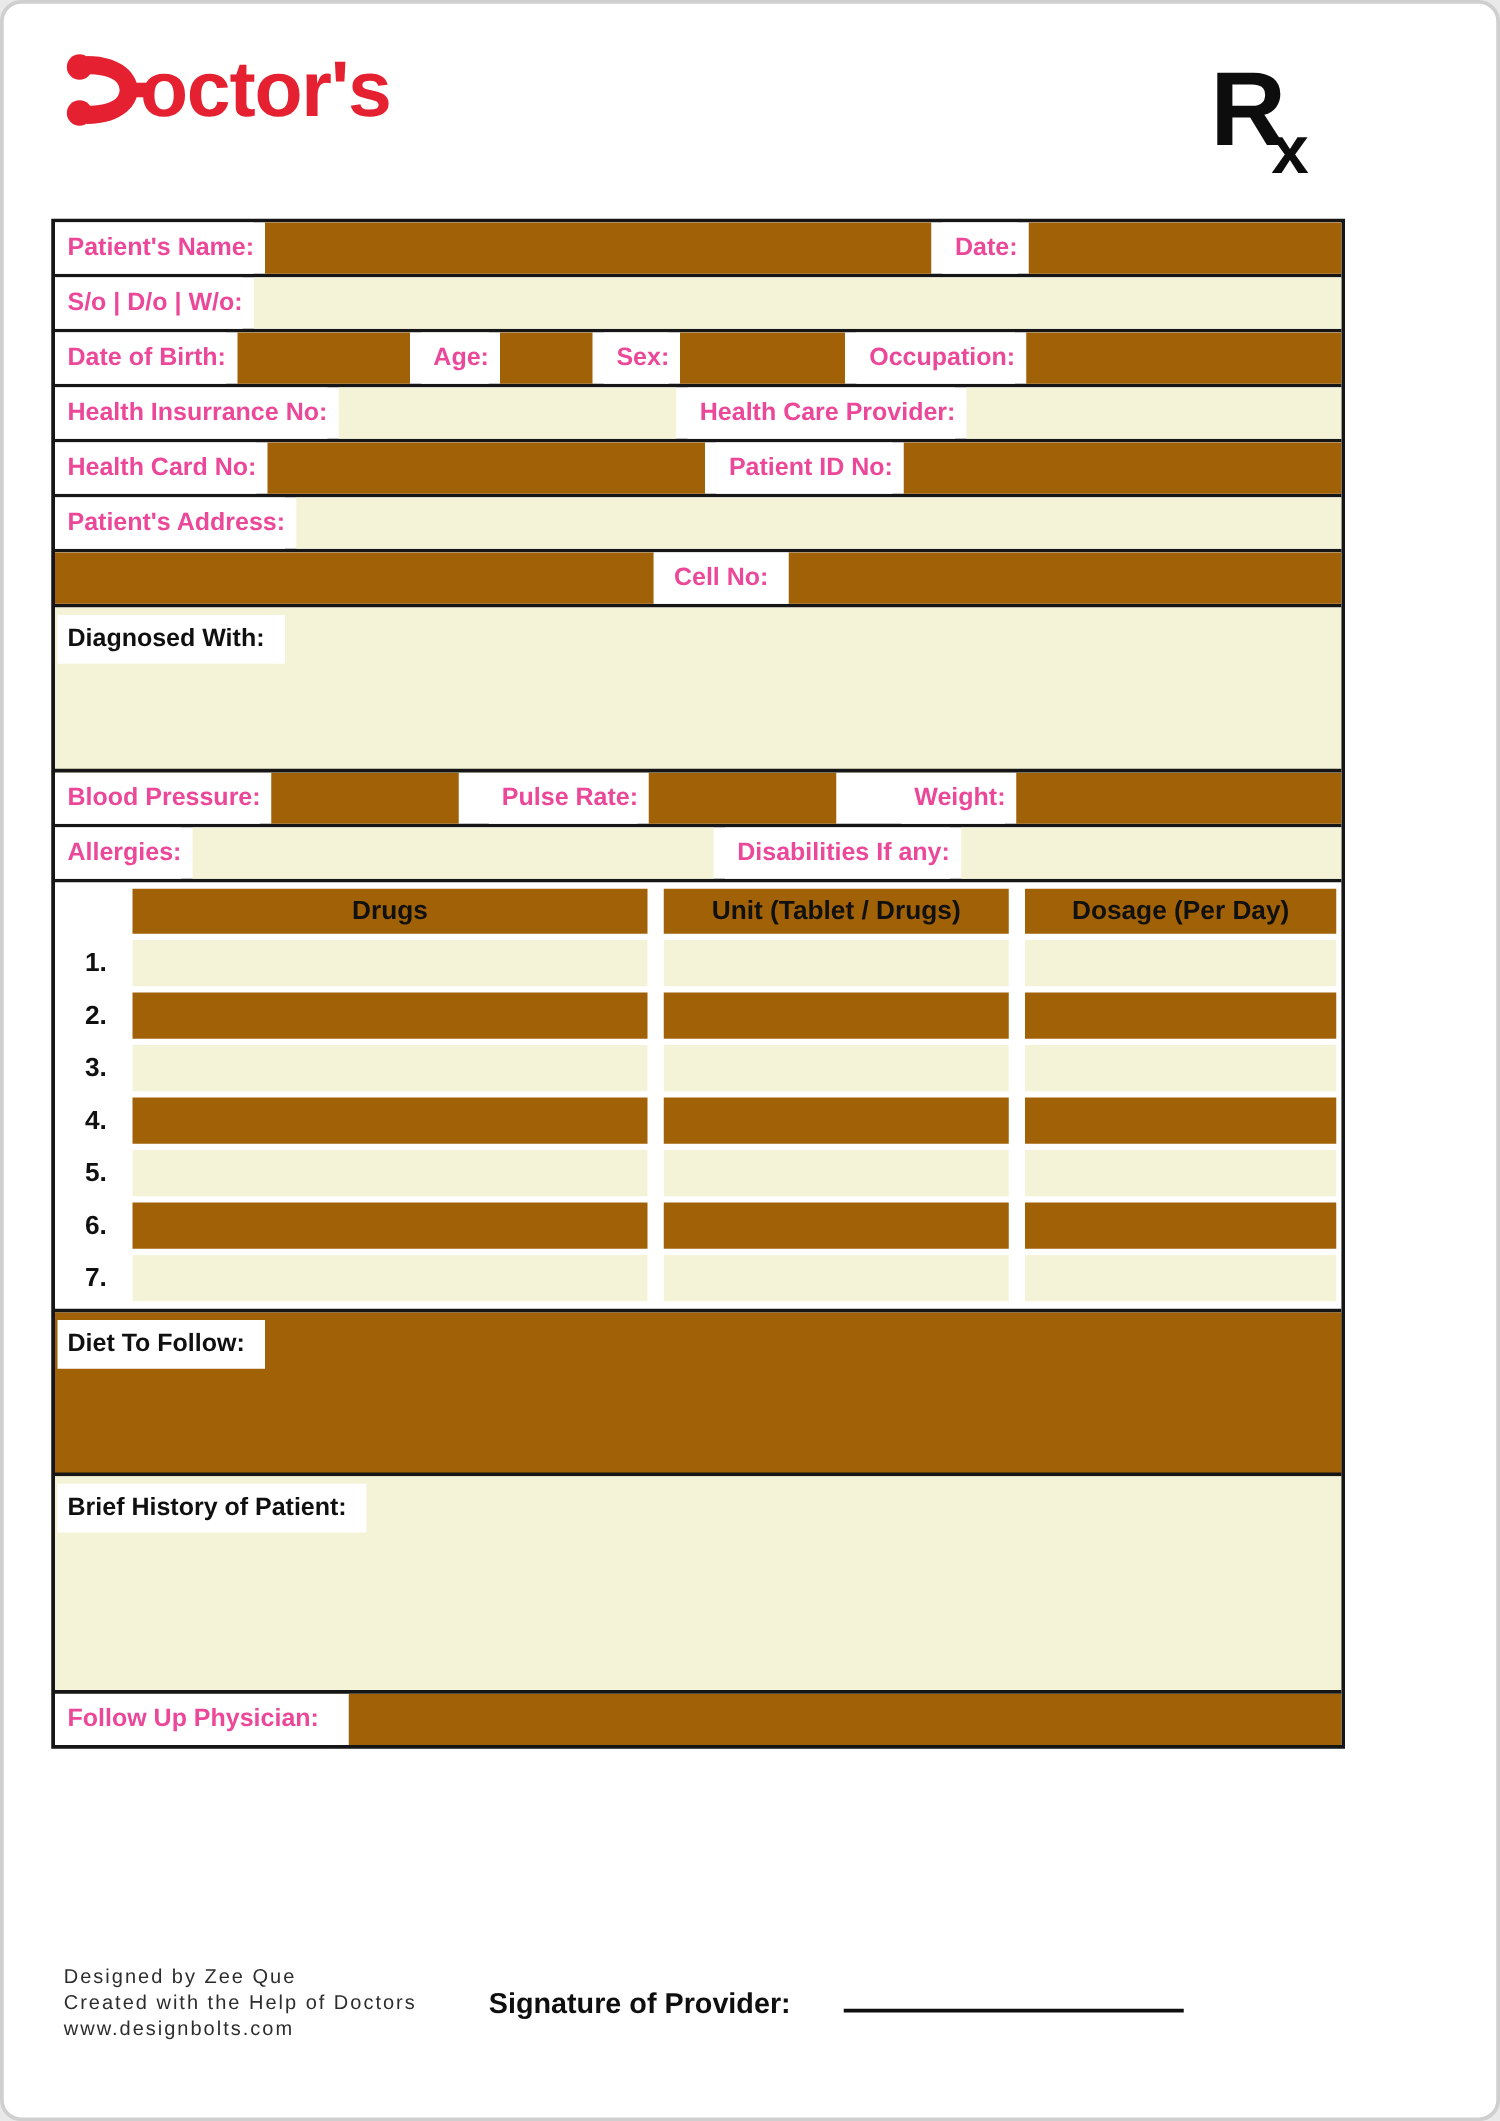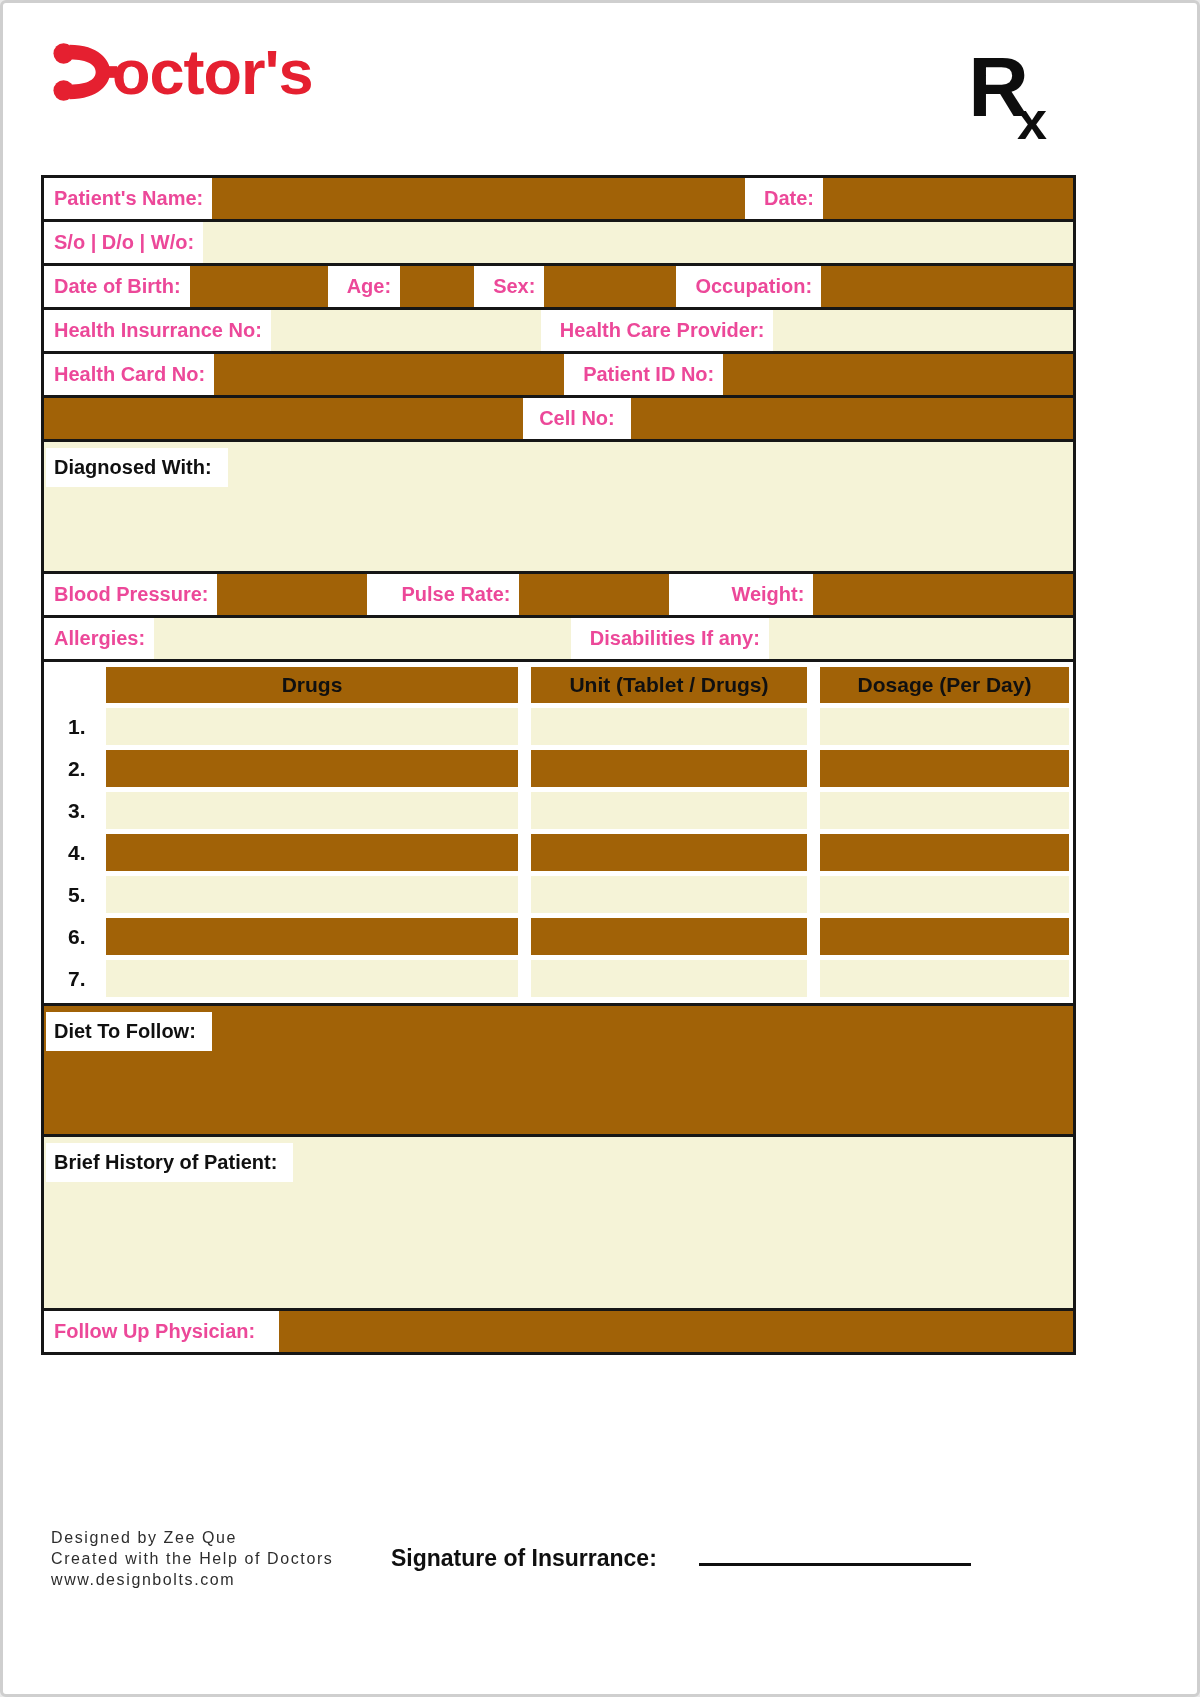--- a/index.html
+++ b/index.html
@@ -3,21 +3,21 @@
 <meta charset="utf-8">
 <style>
   * { box-sizing: border-box; margin: 0; padding: 0; }
   html,body { background:#e9e9e9; }
   body { font-family: "Liberation Sans", sans-serif; }
 
   .page {
     width: 1200px; height: 1697px;
     background: #ffffff;
     border: 3px solid #cfcfcf;
-    border-radius: 6px;
+    border-radius: 17px;
     position: relative;
     margin: 0 auto;
     overflow: hidden;
   }
 
   
   .header { display:flex; justify-content:space-between; margin: 36px 150px 0 48px; }
   .brand-line { display:flex; align-items:center; }
   .logo-d { margin-right: -7px; }
   .brand-rest {
@@ -126,20 +126,24 @@
       <div class="f cream grow"></div>
     </div>
 
     <div class="row gap">
       <div class="lbl">Health Card No:</div>
       <div class="f blue" style="flex:0 0 350px"></div>
       <div class="lbl">Patient ID No:</div>
       <div class="f blue grow"></div>
     </div>
 
+    <div class="row gap">
+      <div class="lbl">Patient's Address:</div>
+      <div class="f cream grow"></div>
+    </div>
 
     <div class="row">
       <div class="f blue" style="flex:52 1 0"></div>
       <div class="lbl center">Cell No:</div>
       <div class="f blue" style="flex:48 1 0"></div>
     </div>
 
     <div class="area cream" style="height:132px">
       <span class="tag">Diagnosed With:</span>
     </div>
@@ -227,18 +231,18 @@
 
   </div>
 
   <div class="footer">
     <div class="credits">
       <div>Designed by Zee Que</div>
       <div>Created with the Help of Doctors</div>
       <div>www.designbolts.com</div>
     </div>
     <div class="sig-wrap">
-      <span class="sig-label">Signature of Insurrance:</span>
+      <span class="sig-label">Signature of Provider:</span>
       <span class="sig-line"></span>
     </div>
   </div>
 
 </div>
 
 </body></html>

